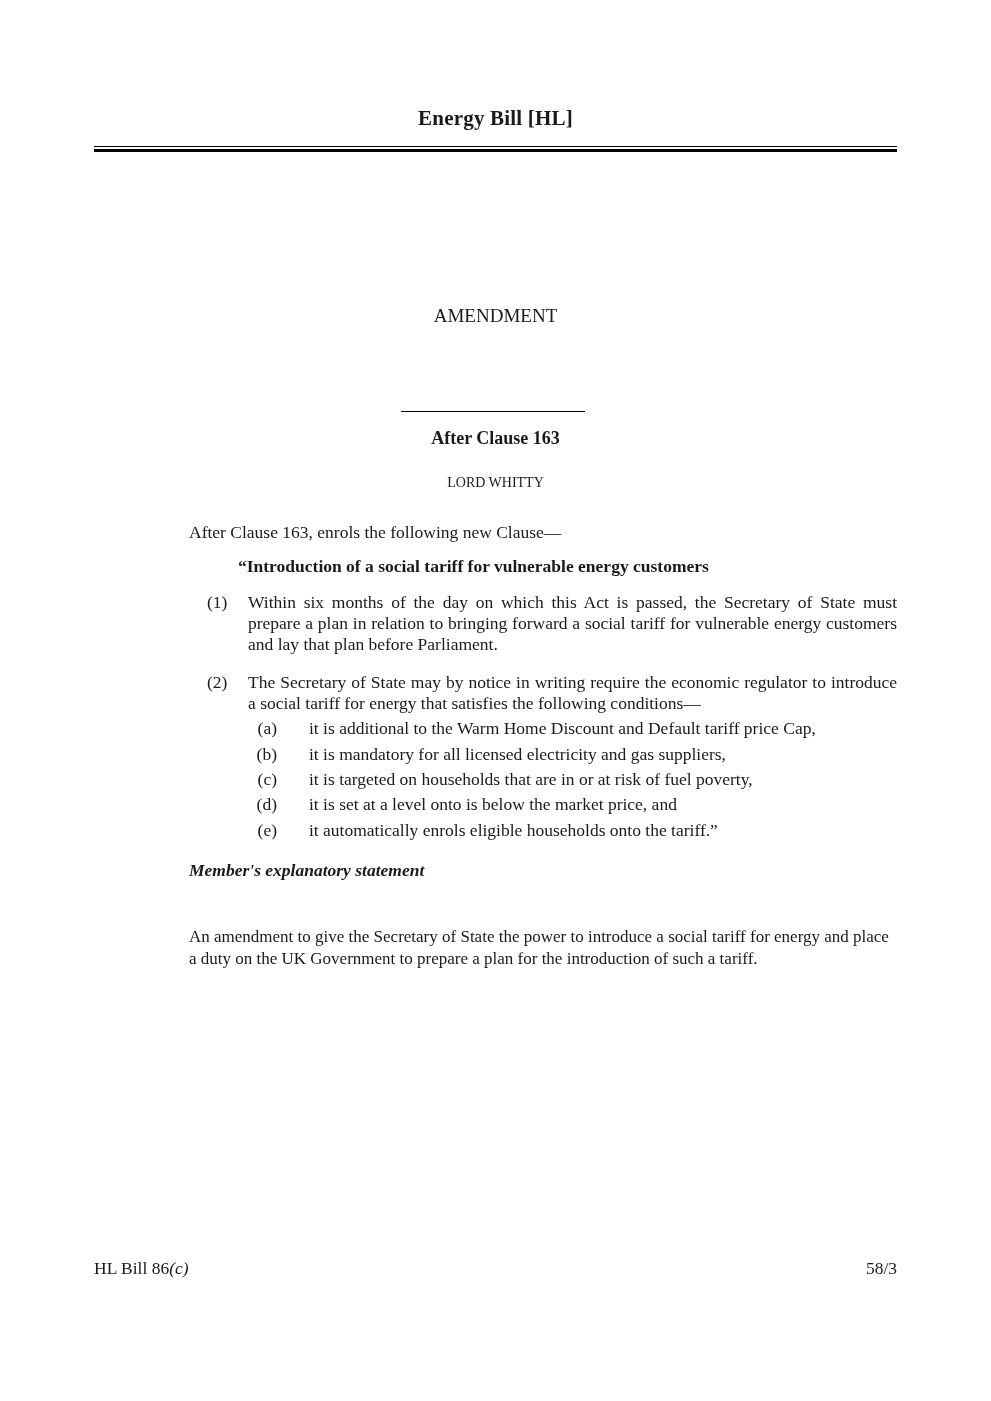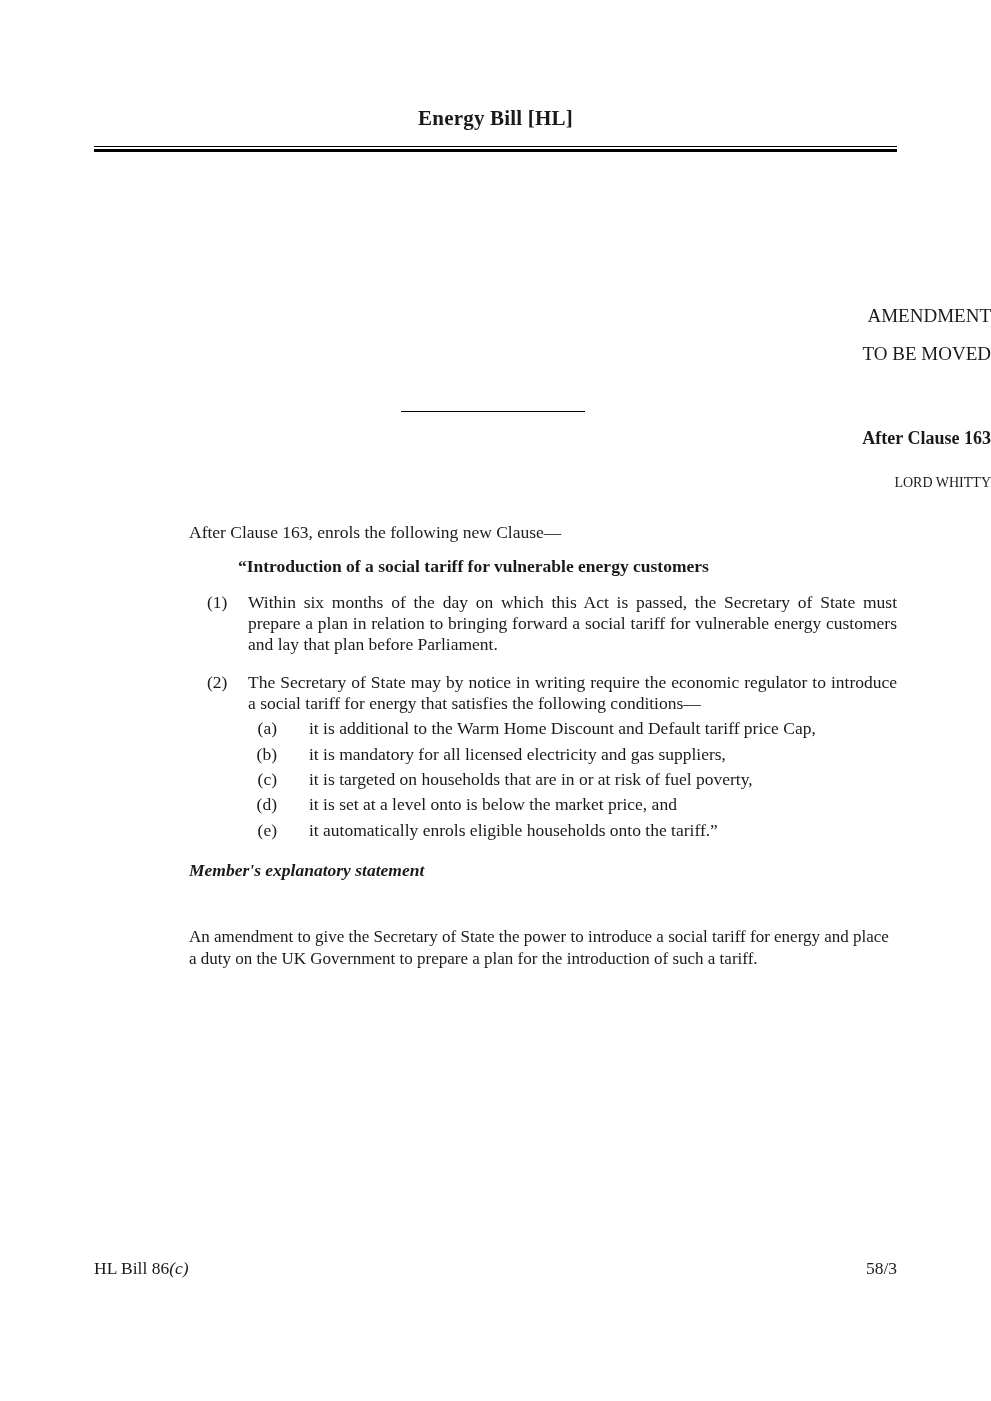--- a/index.html
+++ b/index.html
@@ -9,21 +9,21 @@
     color: #1a1a1a;
   }
   .title {
     position: absolute; left: 94px; width: 803px; top: 106px;
     text-align: center; font-size: 21px; font-weight: bold;
     font-family: "Liberation Serif", serif; letter-spacing: 0.2px;
   }
   .rule-thin { position: absolute; left: 94px; width: 803px; top: 146px; height: 1px; background: #000; }
   .rule-thick { position: absolute; left: 94px; width: 803px; top: 149px; height: 3px; background: #000; }
   .center-block {
-    position: absolute; left: 0; width: 991px; text-align: right;
+    position: absolute; left: 0; width: 991px; text-align: center;
     font-family: "Liberation Serif", serif; font-size: 19px;
   }
   .amend { top: 304px; }
   .amend div { height: 38px; line-height: 24px; }
   .center-rule { position: absolute; left: 401px; width: 184px; top: 411px; height: 1px; background: #000; }
   .after-clause { top: 428px; font-weight: bold; font-size: 18px; }
   .lord { top: 475px; font-size: 14px; }
   .body-text {
     position: absolute; font-family: "Liberation Serif", serif; font-size: 17.5px; line-height: 21px;
   }
@@ -50,21 +50,20 @@
 </style>
 </head>
 <body>
 
 <div class="title">Energy Bill [HL]</div>
 <div class="rule-thin"></div>
 <div class="rule-thick"></div>
 
 <div class="center-block amend">
   <div>AMENDMENT</div>
-  <div>TO BE MOVED</div>
 </div>
 <div class="center-rule"></div>
 <div class="center-block after-clause">After Clause 163</div>
 <div class="center-block lord">LORD WHITTY</div>
 
 <div class="body-text intro">After Clause 163, enrols the following new Clause—</div>
 <div class="body-text heading">“Introduction of a social tariff for vulnerable energy customers</div>
 
 <div class="body-text para p1">
   <span class="num">(1)</span>

